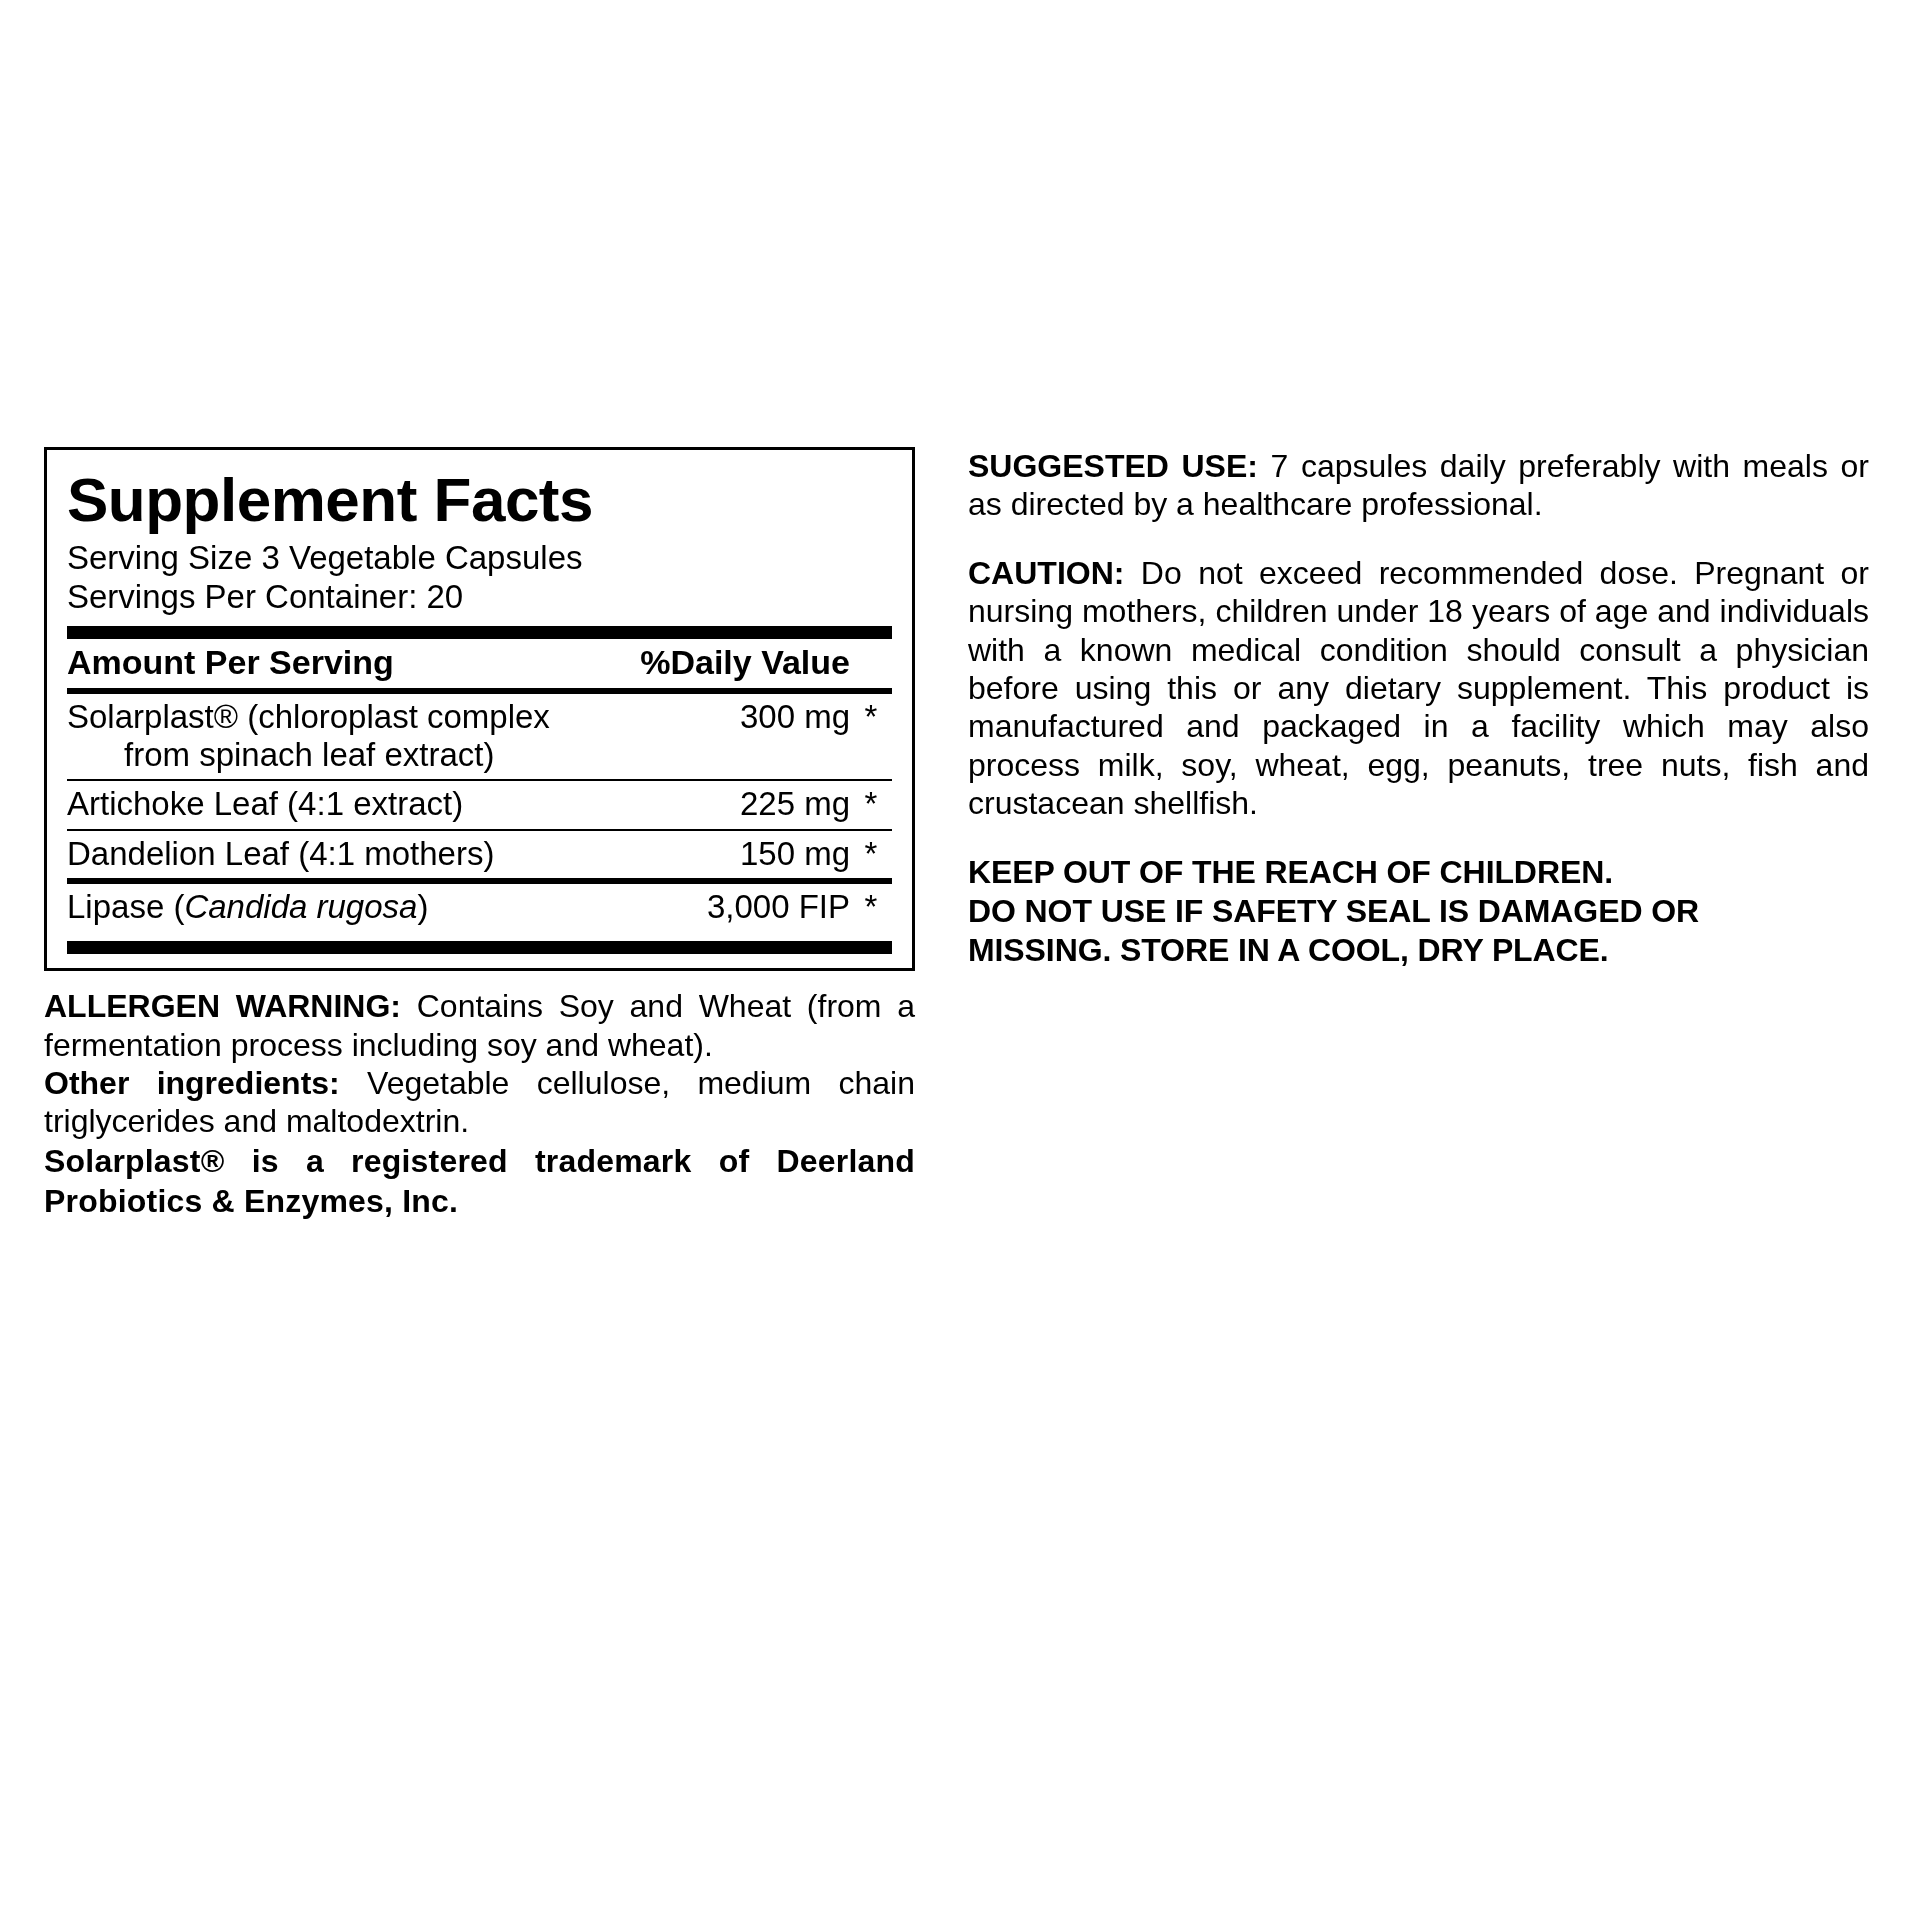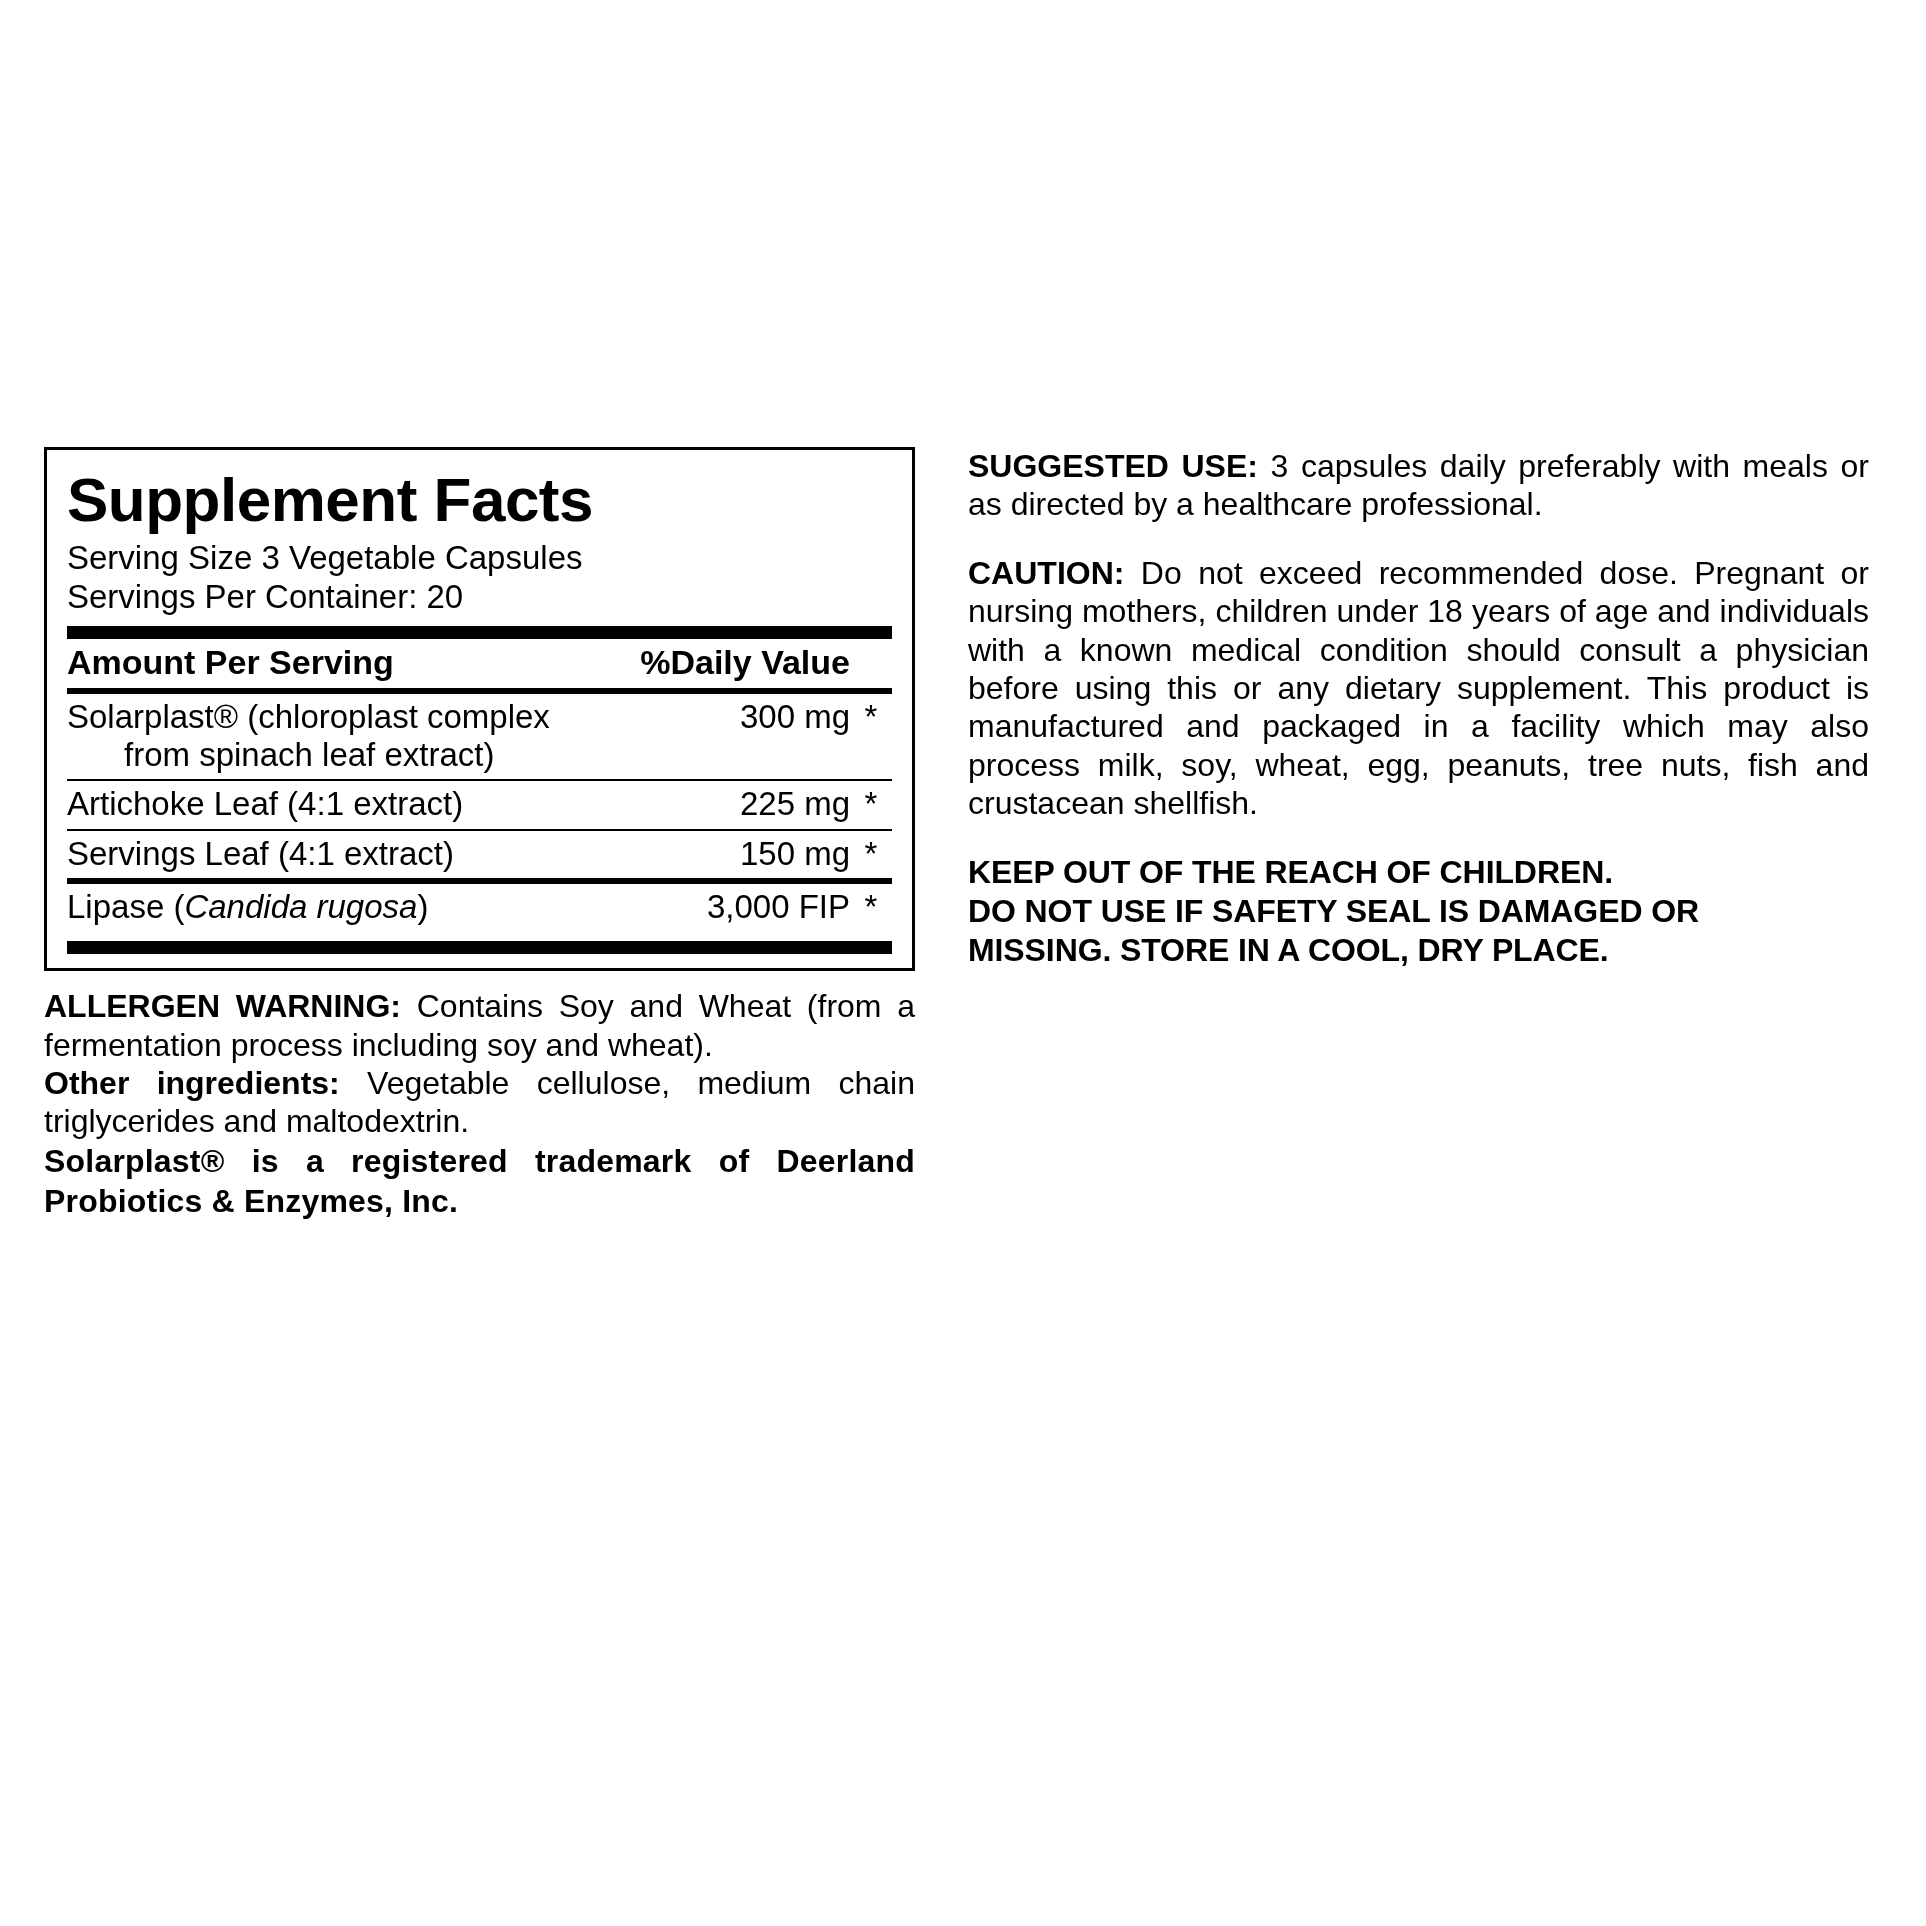--- a/index.html
+++ b/index.html
@@ -194,21 +194,21 @@
             <td class="col-amt">225 mg</td>
             <td class="col-star">*</td>
           </tr>
         </tbody>
       </table>
       <div class="rule-thin"></div>
 
       <table class="facts">
         <tbody>
           <tr>
-            <td>Servings Leaf (4:1 extract)</td>
+            <td>Dandelion Leaf (4:1 mothers)</td>
             <td class="col-amt">150 mg</td>
             <td class="col-star">*</td>
           </tr>
         </tbody>
       </table>
       <div class="rule-thin"></div>
 
       <div class="rule-thin"></div>
 
       <div class="rule-thin"></div>
@@ -229,21 +229,21 @@
 
     <div class="below-box">
       <p><span class="b">ALLERGEN WARNING:</span><span> Contains Soy and Wheat (from a fermentation process including soy and wheat).</span></p>
       <p><span class="b">Other ingredients:</span><span> Vegetable cellulose, medium chain triglycerides and maltodextrin.</span></p>
       <p class="tm-block">Solarplast® is a registered trademark of Deerland Probiotics &amp; Enzymes, Inc.</p>
     </div>
 
   </div>
 
   <div class="right-col">
-    <p><span class="b">SUGGESTED USE:</span><span> 3 capsules daily preferably with meals or as directed by a healthcare professional.</span></p>
+    <p><span class="b">SUGGESTED USE:</span><span> 7 capsules daily preferably with meals or as directed by a healthcare professional.</span></p>
 
     <p><span class="b">CAUTION:</span><span> Do not exceed recommended dose. Pregnant or nursing mothers, children under 18 years of age and individuals with a known medical condition should consult a physician before using this or any dietary supplement. This product is manufactured and packaged in a facility which may also process milk, soy, wheat, egg, peanuts, tree nuts, fish and crustacean shellfish.</span></p>
 
     <p class="keepout">
       <span>KEEP OUT OF THE REACH OF CHILDREN.</span><br>
       <span>DO NOT USE IF SAFETY SEAL IS DAMAGED OR</span><br>
       <span>MISSING. STORE IN A COOL, DRY PLACE.</span>
     </p>
   </div>
 

